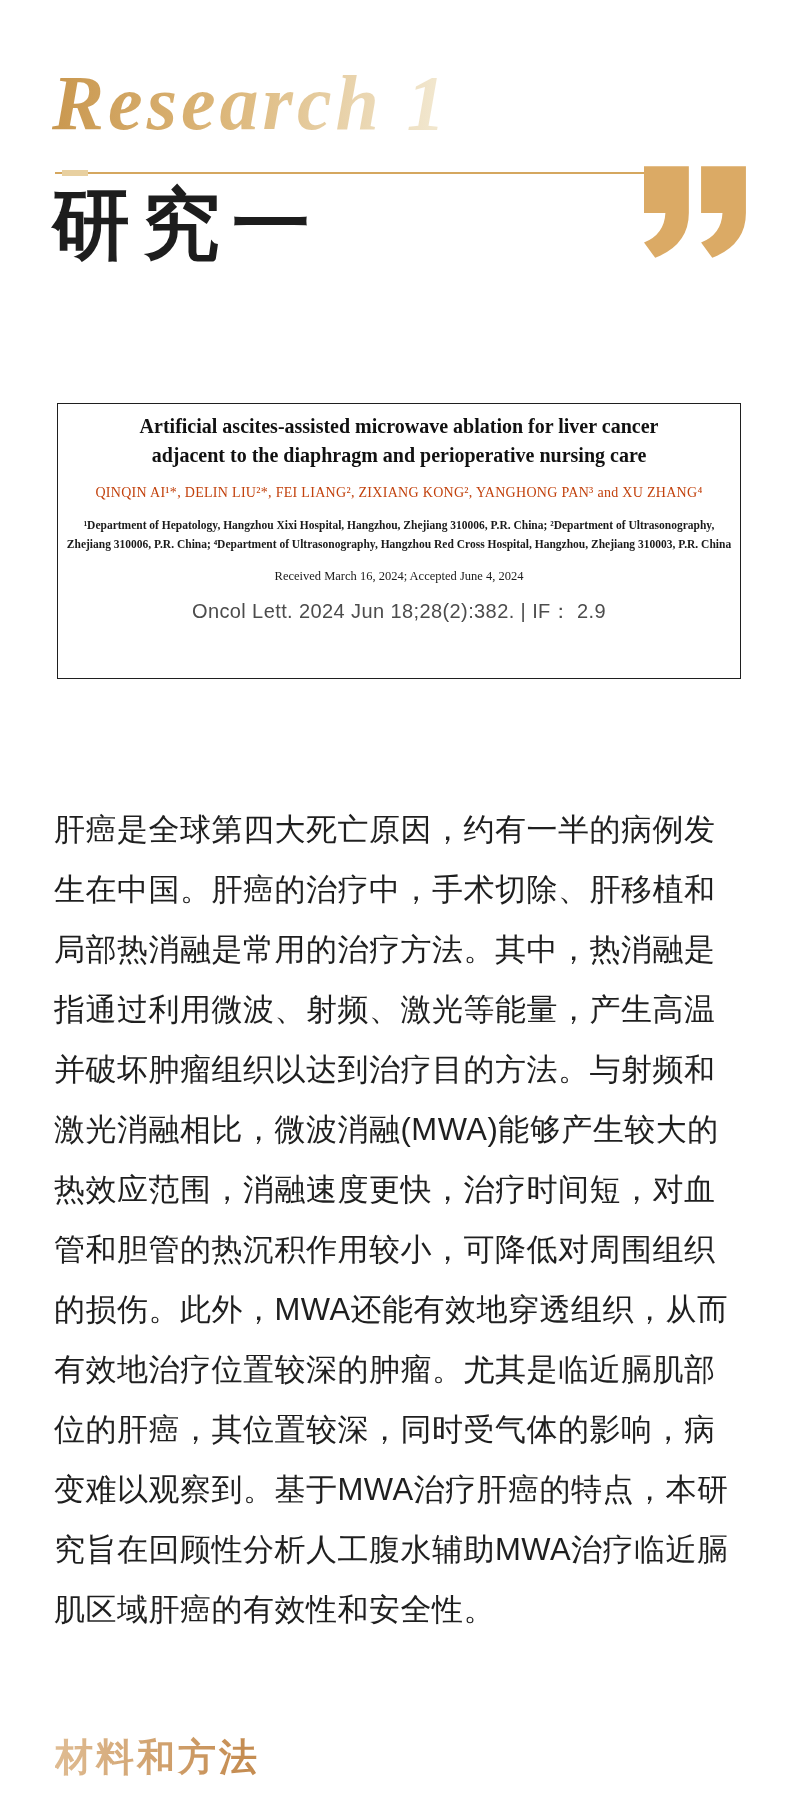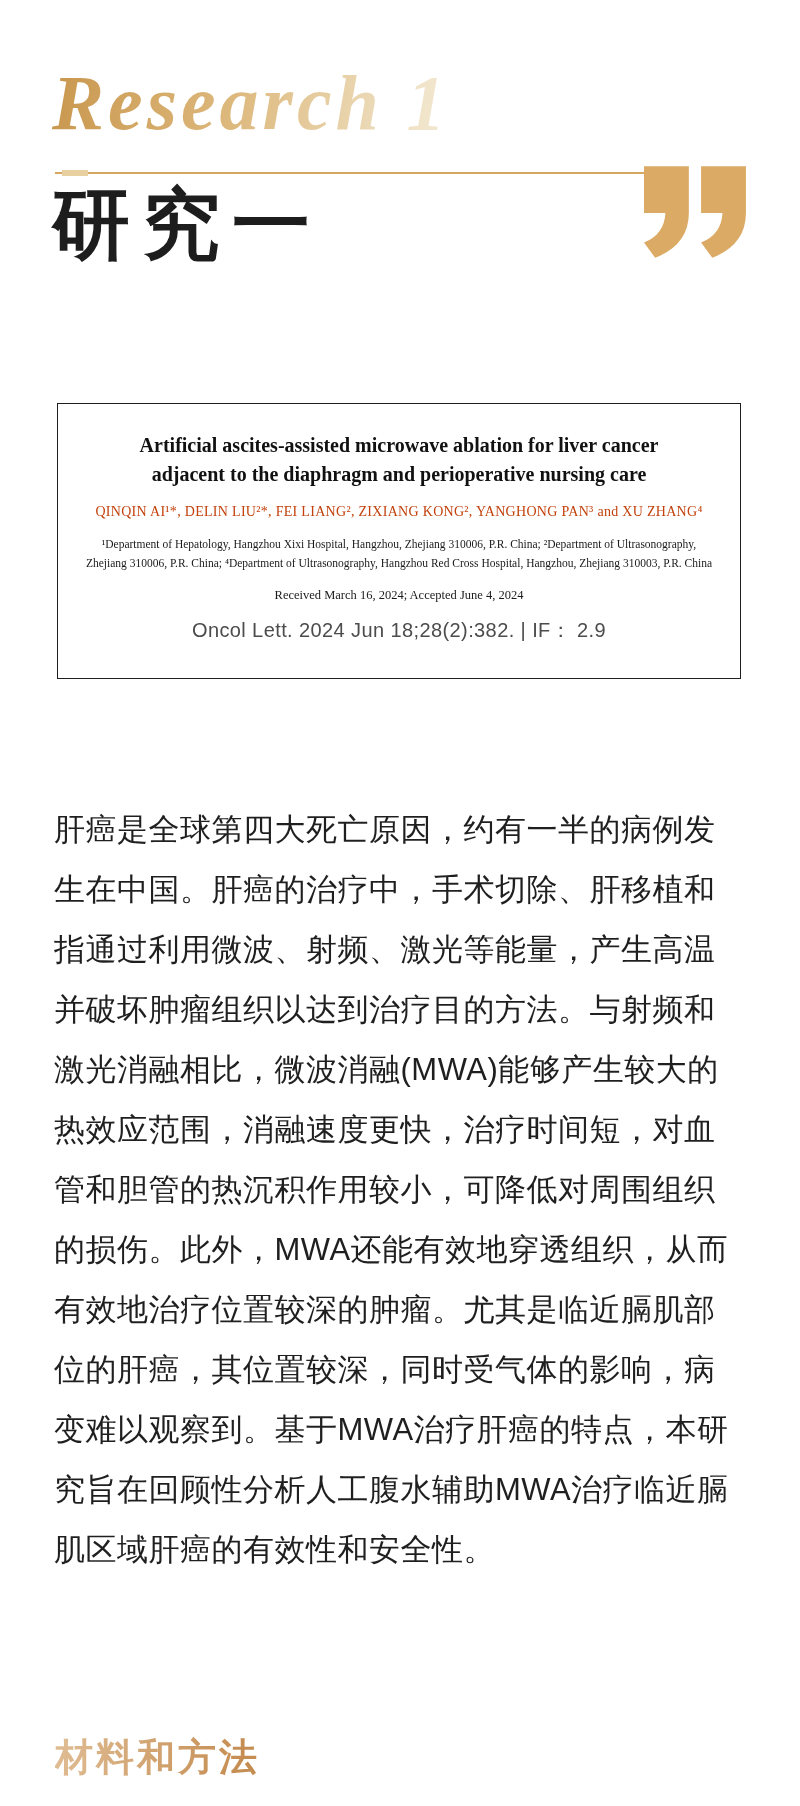--- a/index.html
+++ b/index.html
@@ -77,40 +77,41 @@
   .paper-card {
     position: absolute;
     left: 57px;
     top: 403px;
     width: 684px;
     height: 276px;
     box-sizing: border-box;
     border: 1.5px solid #1f1f1f;
     background: #ffffff;
     text-align: center;
-    padding-top: 27px;
+    padding-top: 8px;
     font-family: "Liberation Serif", serif;
     color: #111111;
   }
   .paper-title-line {
     font-weight: 700;
     font-size: 20px;
     line-height: 29px;
     white-space: nowrap;
     color: #111111;
   }
   .paper-authors {
     margin-top: 15px;
     font-size: 14px;
     letter-spacing: 0.3px;
     white-space: nowrap;
     color: #c2410c;
   }
   .paper-affiliations {
     margin-top: 15px;
+    font-weight: bold;
   }
   .paper-affiliation-line {
     font-size: 11.5px;
     line-height: 19px;
     white-space: nowrap;
     color: #1a1a1a;
   }
   .paper-dates {
     margin-top: 15px;
     font-size: 12.5px;
@@ -191,20 +192,21 @@
     </div>
 
     <div class="paper-dates">Received March 16, 2024;  Accepted June 4, 2024</div>
 
     <div class="journal-citation">Oncol Lett. 2024 Jun 18;28(2):382. | IF： 2.9</div>
   </div>
 
   <div class="body-text">
     <div class="body-line">肝癌是全球第四大死亡原因，约有一半的病例发</div>
     <div class="body-line">生在中国。肝癌的治疗中，手术切除、肝移植和</div>
+    <div class="body-line">局部热消融是常用的治疗方法。其中，热消融是</div>
     <div class="body-line">指通过利用微波、射频、激光等能量，产生高温</div>
     <div class="body-line">并破坏肿瘤组织以达到治疗目的方法。与射频和</div>
     <div class="body-line">激光消融相比，微波消融(MWA)能够产生较大的</div>
     <div class="body-line">热效应范围，消融速度更快，治疗时间短，对血</div>
     <div class="body-line">管和胆管的热沉积作用较小，可降低对周围组织</div>
     <div class="body-line">的损伤。此外，MWA还能有效地穿透组织，从而</div>
     <div class="body-line">有效地治疗位置较深的肿瘤。尤其是临近膈肌部</div>
     <div class="body-line">位的肝癌，其位置较深，同时受气体的影响，病</div>
     <div class="body-line">变难以观察到。基于MWA治疗肝癌的特点，本研</div>
     <div class="body-line">究旨在回顾性分析人工腹水辅助MWA治疗临近膈</div>

